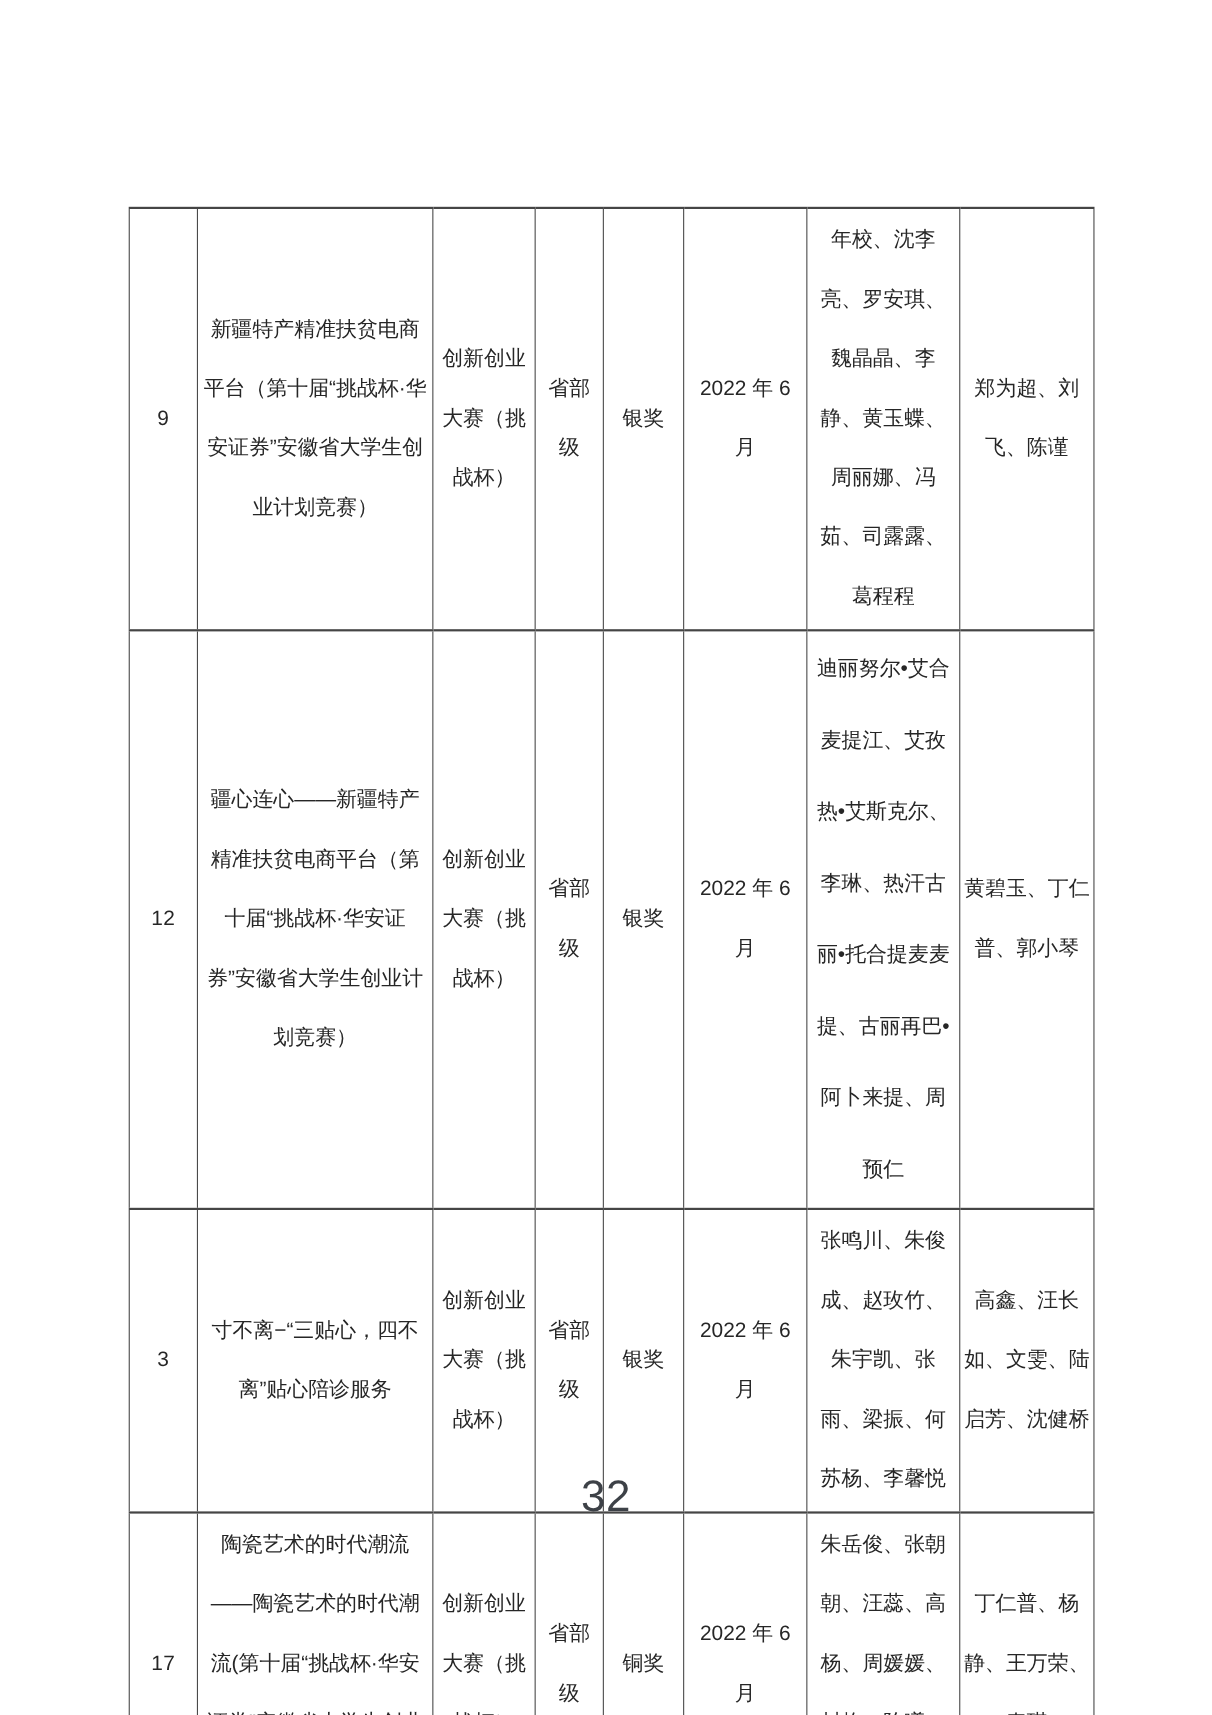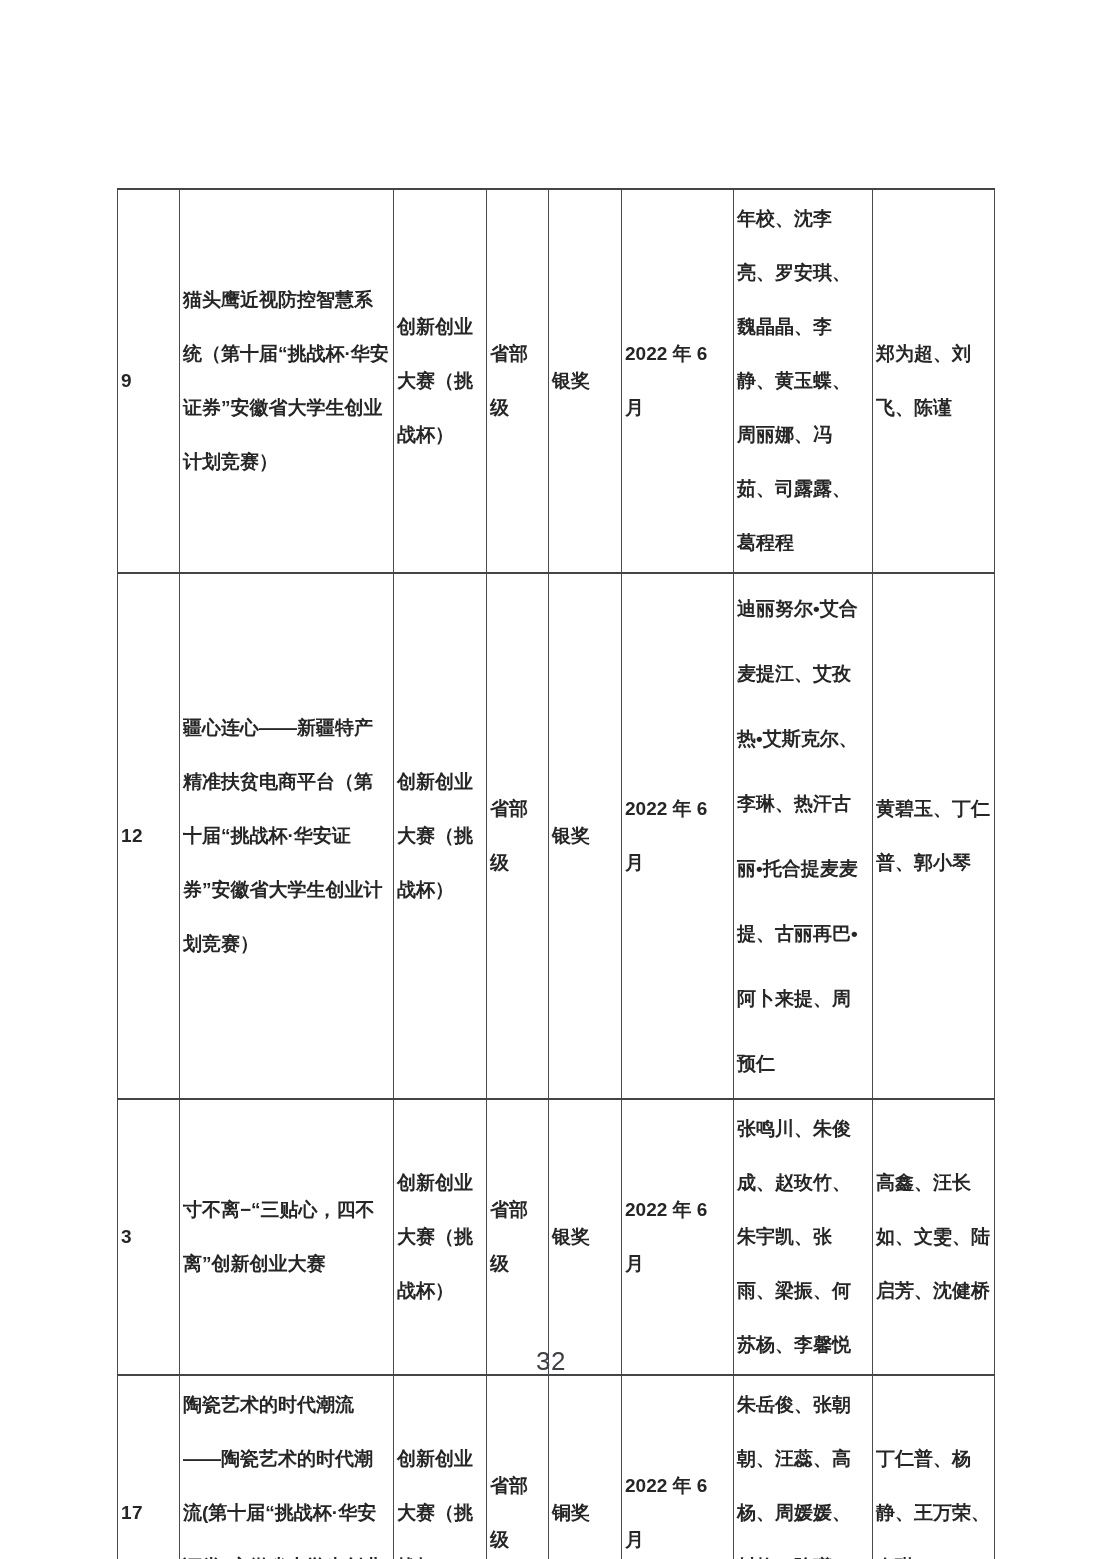--- a/index.html
+++ b/index.html
@@ -29,29 +29,28 @@
     width: 877px;
     border-collapse: collapse;
     table-layout: fixed;
   }
 
   table.award-table td {
     border-top: 2px solid #454545;
     border-bottom: 2px solid #454545;
     border-left: 1.5px solid #4a4a4a;
     border-right: 1.5px solid #4a4a4a;
-    text-align: left;
+    text-align: center;
     vertical-align: middle;
     font-size: 19px;
     line-height: 54px;
     color: #262626;
     padding: 2px 3px;
     overflow: hidden;
     word-break: break-all;
-    font-weight: bold;
   }
 
   
   tr.row-12 { height: 279px; }
   tr.row-13 { height: 335px; }
   tr.row-14 { height: 233px; }
   tr.row-15 { height: 235px; }
 
   td.c-serial {
     font-size: 19px;
@@ -59,21 +58,21 @@
   }
 
   td.c-members.lh-tight { line-height: 65px; }
 
   .page-number {
     position: absolute;
     left: 0;
     top: 1342px;
     width: 100%;
     text-align: center;
-    font-size: 26px;
+    font-size: 40px;
     line-height: 38px;
     color: #3d4147;
     letter-spacing: 0.5px;
   }
 </style>
 </head>
 <body>
 
 <div class="sheet">
 
@@ -84,41 +83,41 @@
       <col style="width:93px">
       <col style="width:62px">
       <col style="width:73px">
       <col style="width:112px">
       <col style="width:139px">
       <col style="width:122px">
     </colgroup>
     <tbody>
       <tr class="row-12">
         <td class="c-serial">9</td>
-        <td class="c-project">猫头鹰近视防控智慧系统（第十届“挑战杯·华安证券”安徽省大学生创业计划竞赛）</td>
+        <td class="c-project">新疆特产精准扶贫电商平台（第十届“挑战杯·华安证券”安徽省大学生创业计划竞赛）</td>
         <td class="c-competition">创新创业大赛（挑战杯）</td>
         <td class="c-level">省部级</td>
         <td class="c-award">银奖</td>
         <td class="c-date">2022 年 6 月</td>
         <td class="c-members">年校、沈李亮、罗安琪、魏晶晶、李静、黄玉蝶、周丽娜、冯茹、司露露、葛程程</td>
         <td class="c-advisors">郑为超、刘飞、陈谨</td>
       </tr>
       <tr class="row-13">
         <td class="c-serial">12</td>
         <td class="c-project">疆心连心——新疆特产精准扶贫电商平台（第十届“挑战杯·华安证券”安徽省大学生创业计划竞赛）</td>
         <td class="c-competition">创新创业大赛（挑战杯）</td>
         <td class="c-level">省部级</td>
         <td class="c-award">银奖</td>
         <td class="c-date">2022 年 6 月</td>
         <td class="c-members lh-tight">迪丽努尔•艾合麦提江、艾孜热•艾斯克尔、李琳、热汗古丽•托合提麦麦提、古丽再巴•阿卜来提、周预仁</td>
         <td class="c-advisors">黄碧玉、丁仁普、郭小琴</td>
       </tr>
       <tr class="row-14">
         <td class="c-serial">3</td>
-        <td class="c-project">寸不离−“三贴心，四不离”创新创业大赛</td>
+        <td class="c-project">寸不离−“三贴心，四不离”贴心陪诊服务</td>
         <td class="c-competition">创新创业大赛（挑战杯）</td>
         <td class="c-level">省部级</td>
         <td class="c-award">银奖</td>
         <td class="c-date">2022 年 6 月</td>
         <td class="c-members">张鸣川、朱俊成、赵玫竹、朱宇凯、张雨、梁振、何苏杨、李馨悦</td>
         <td class="c-advisors">高鑫、汪长如、文雯、陆启芳、沈健桥</td>
       </tr>
       <tr class="row-15">
         <td class="c-serial">17</td>
         <td class="c-project">陶瓷艺术的时代潮流——陶瓷艺术的时代潮流(第十届“挑战杯·华安证券”安徽省大学生创业计划竞赛）</td>

